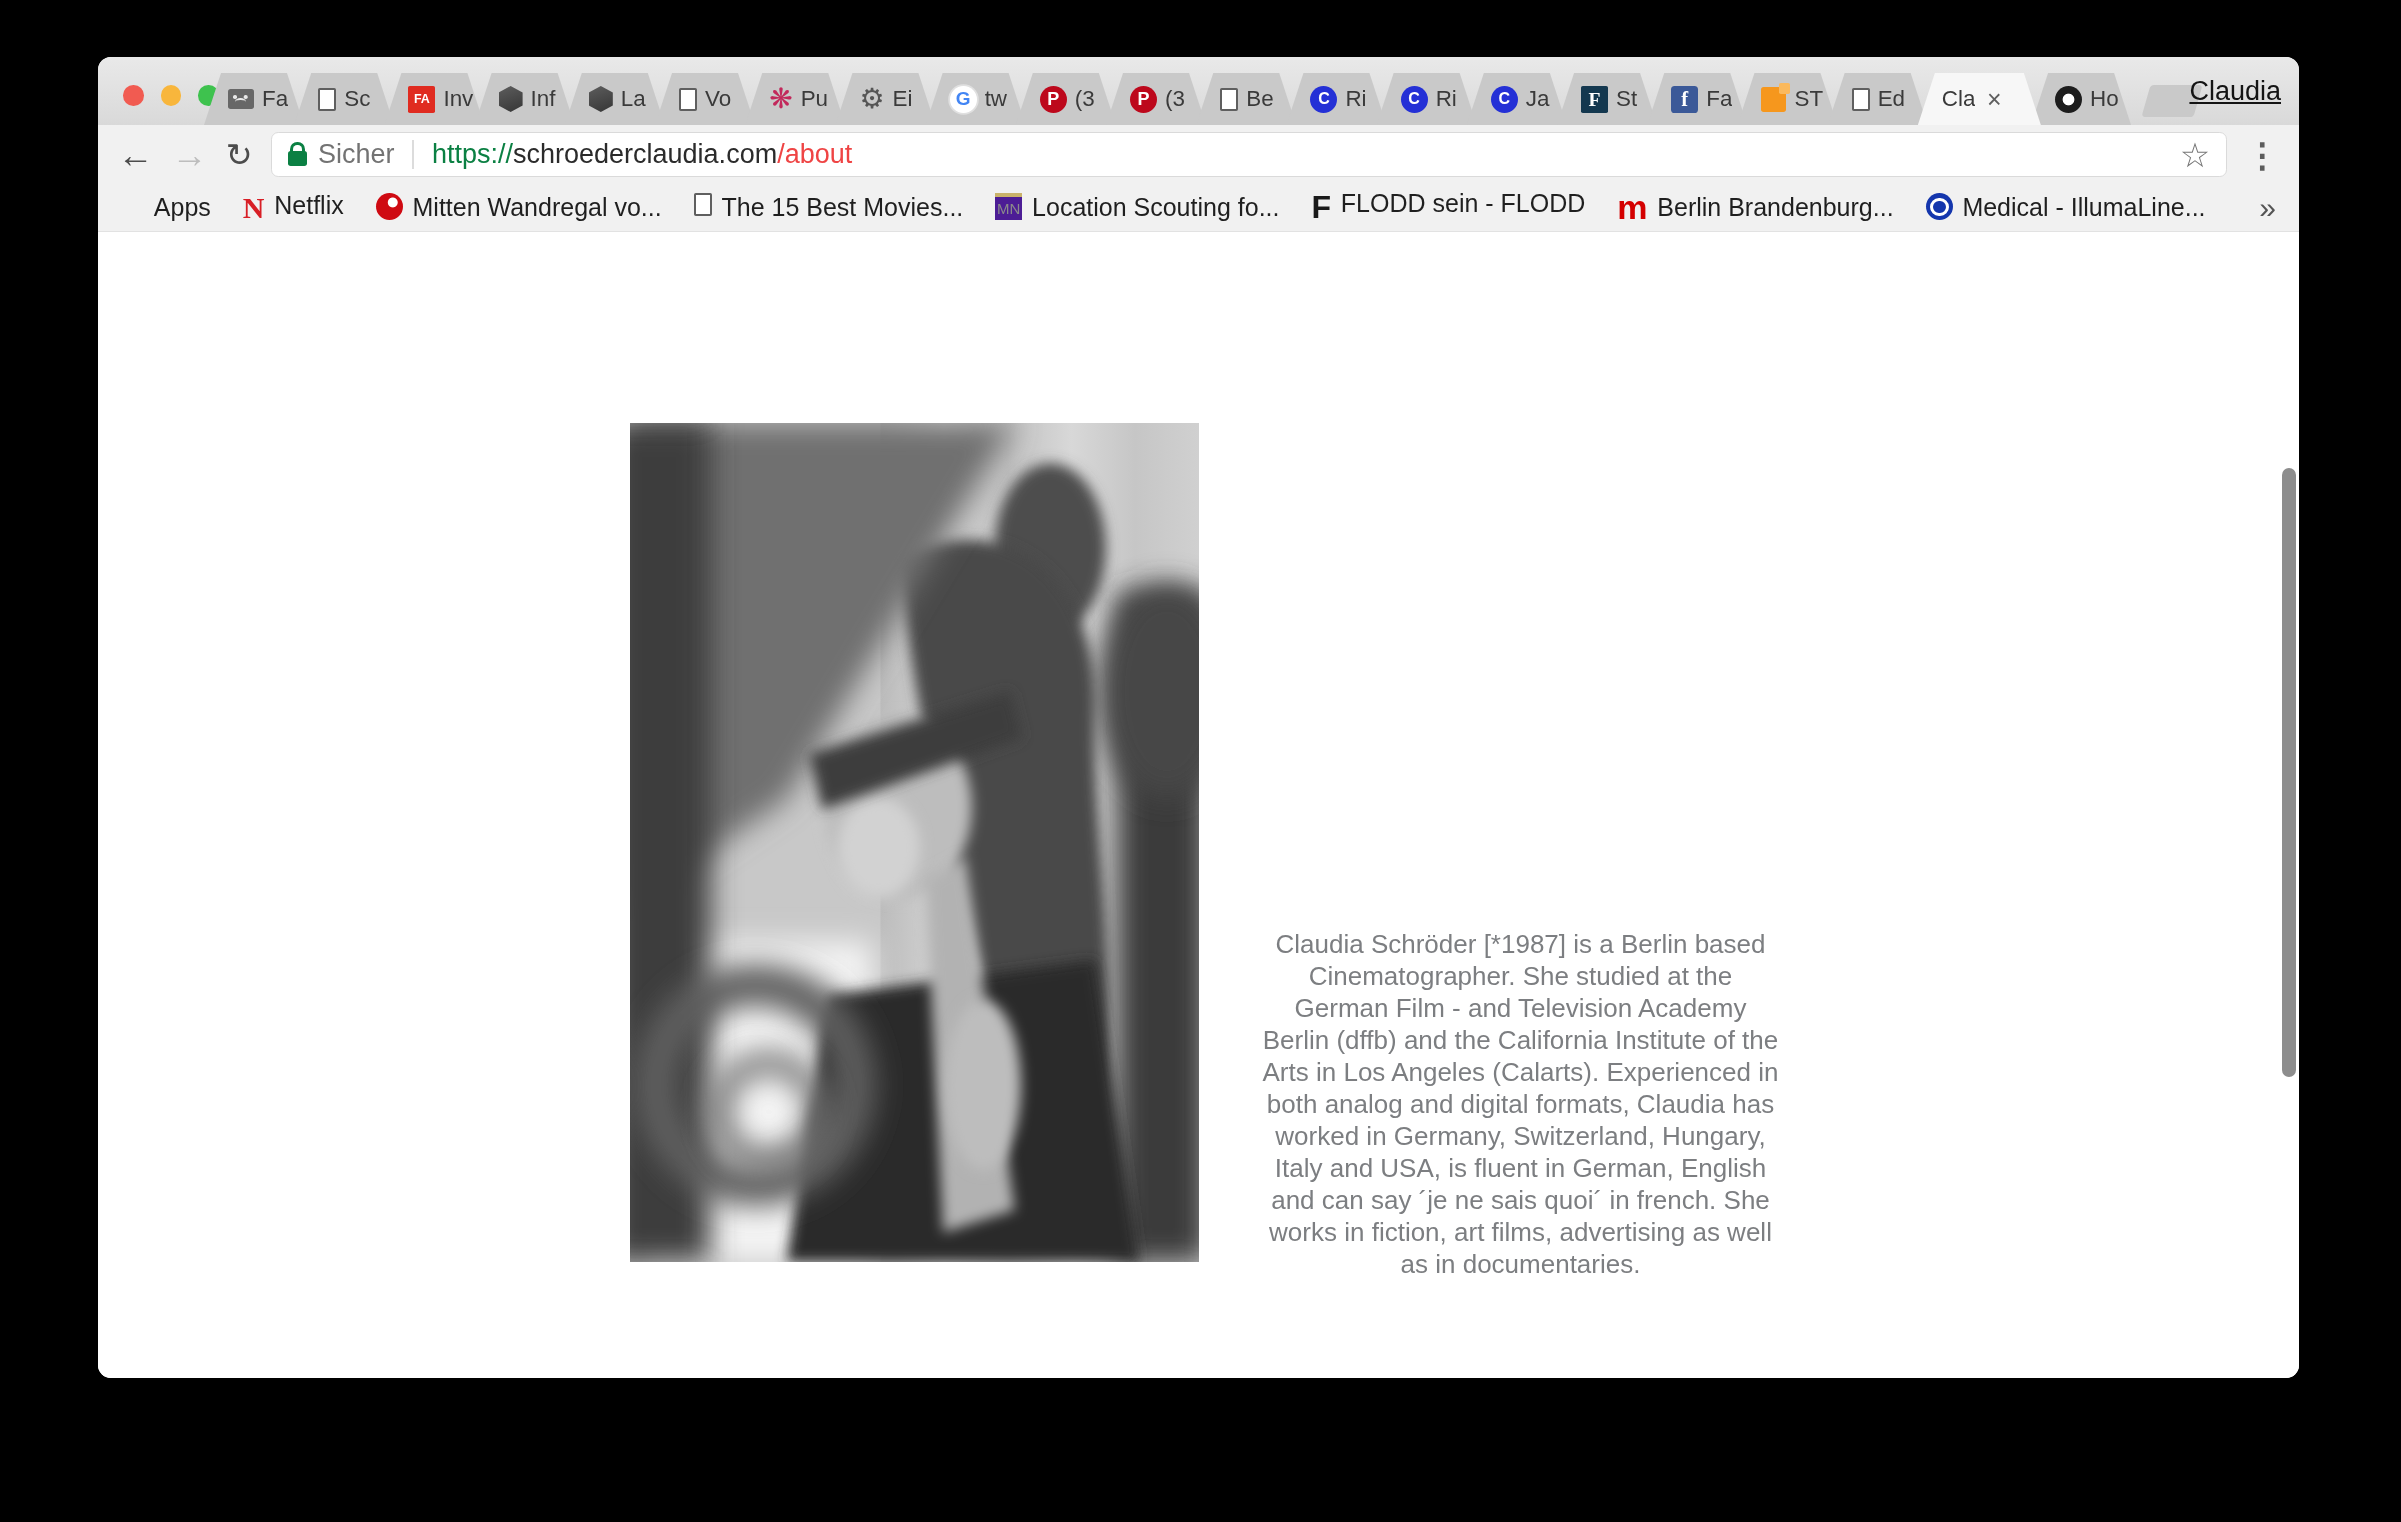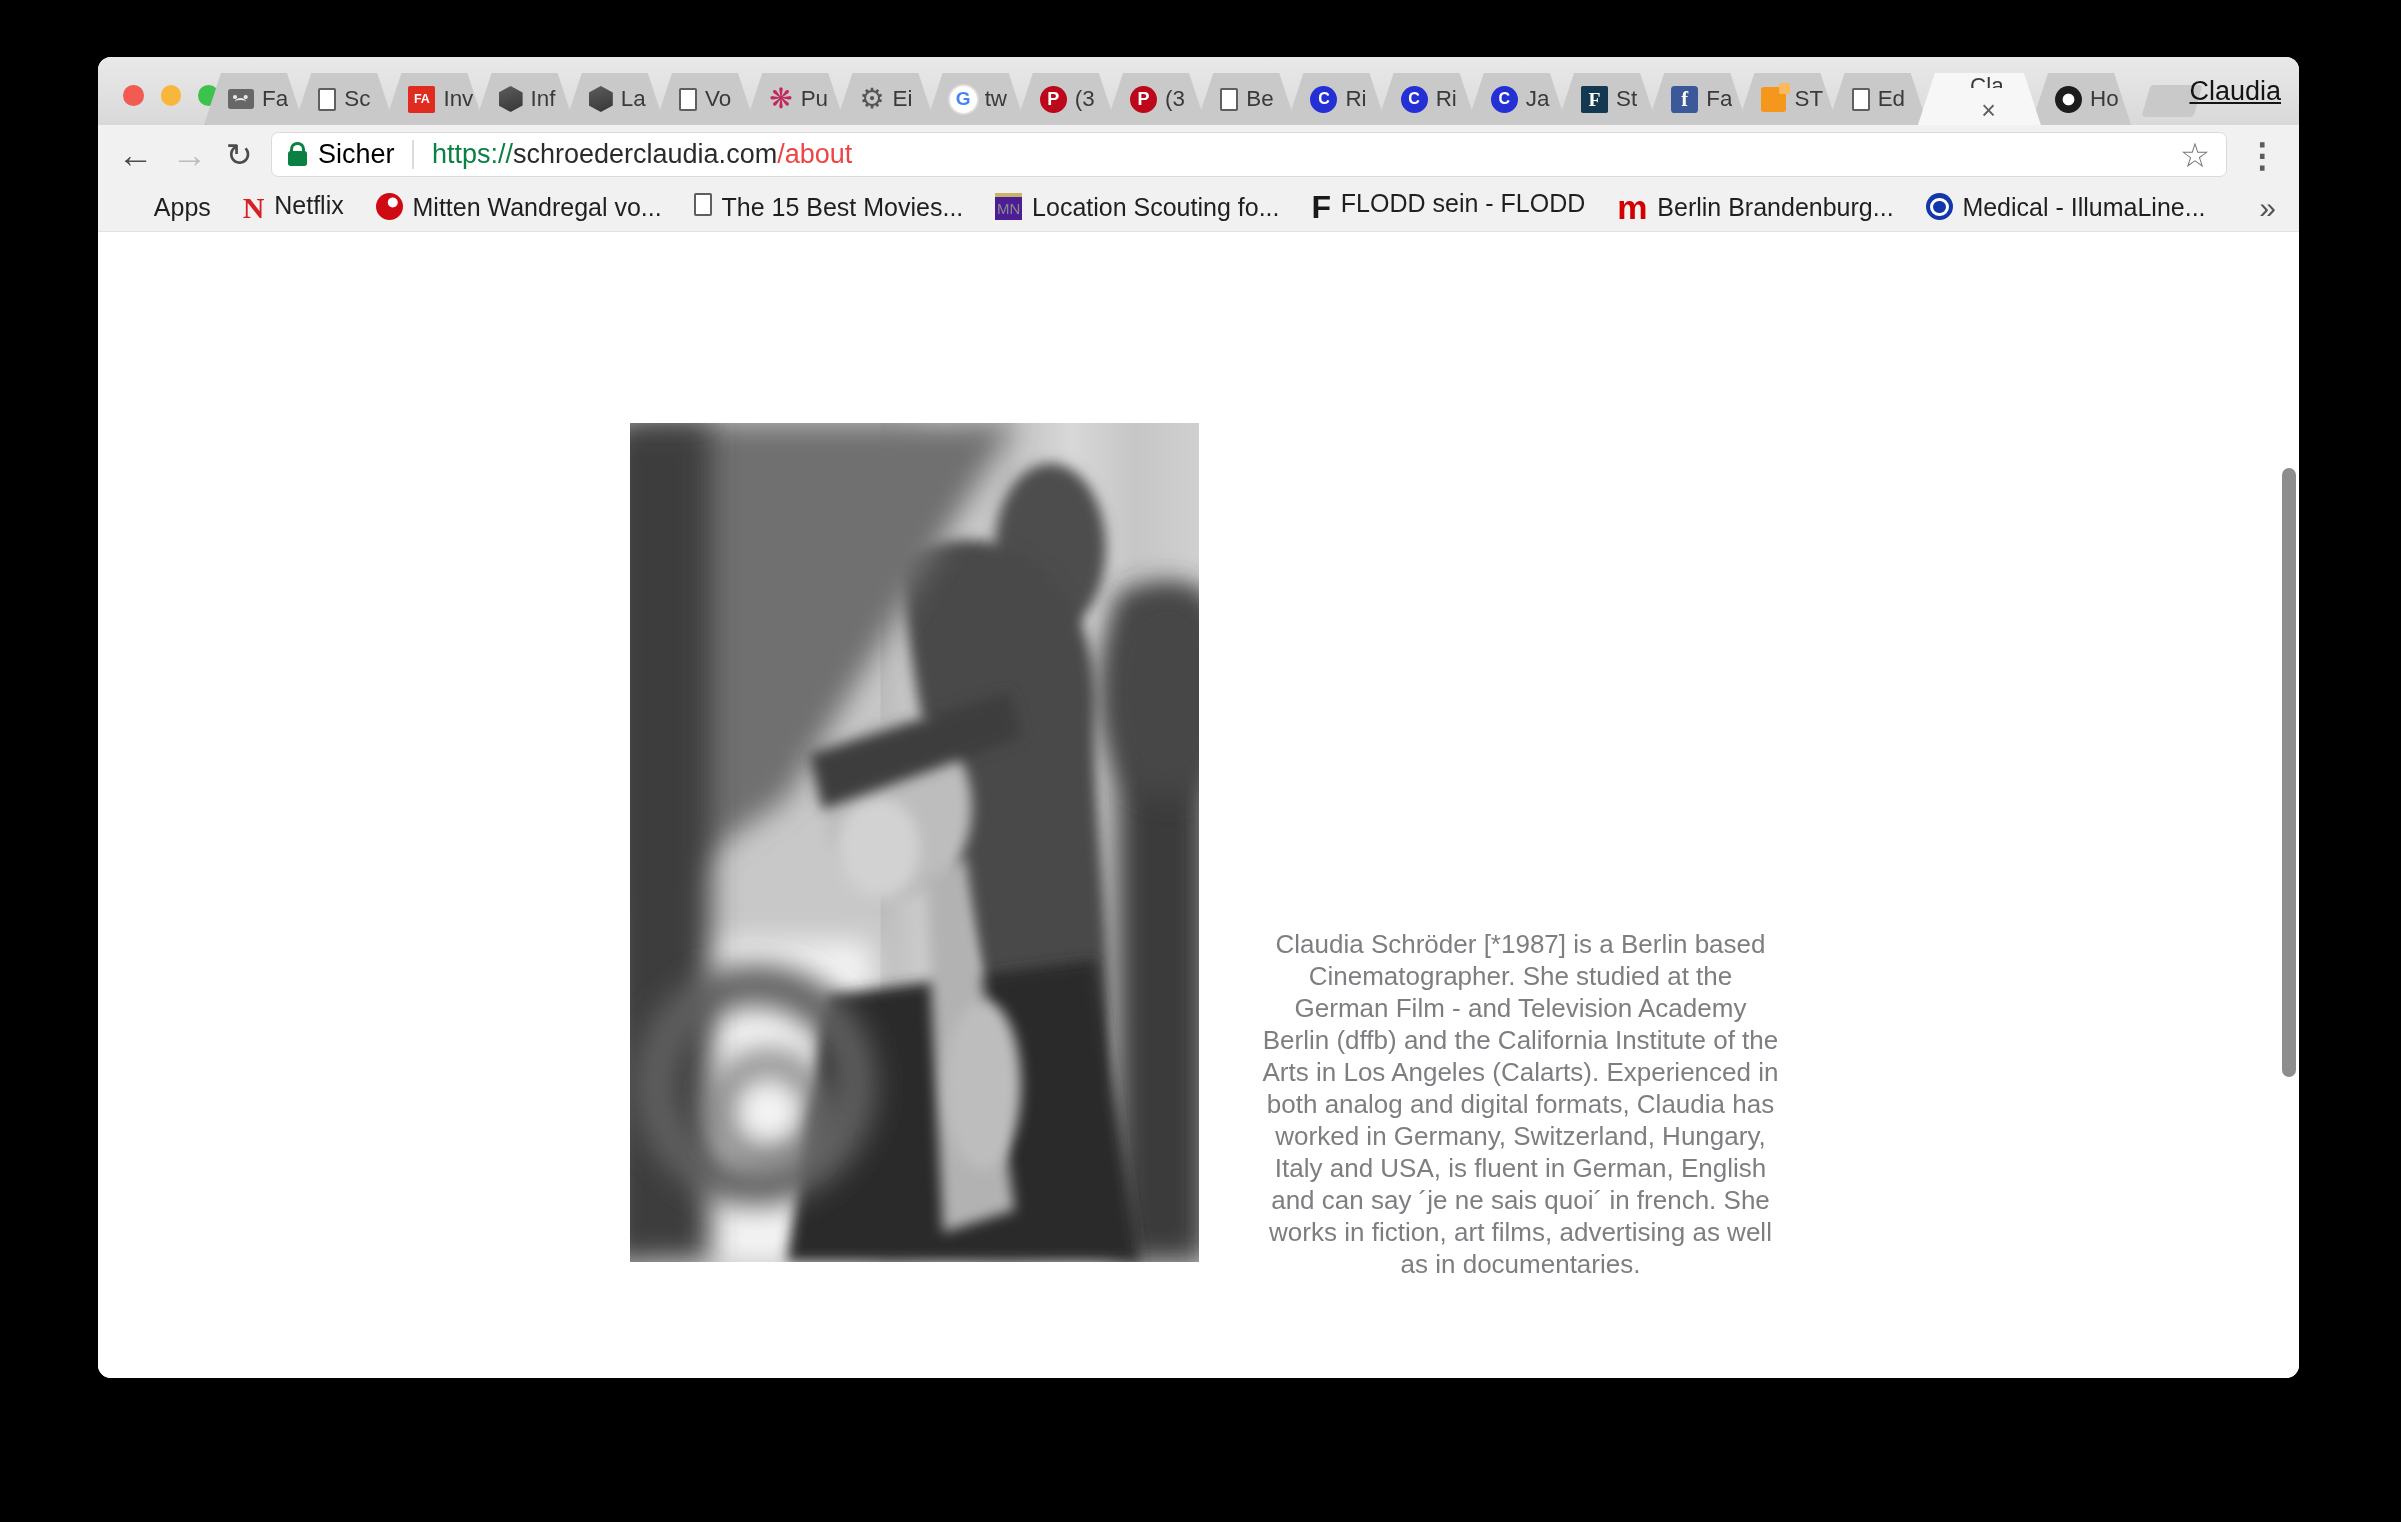--- a/index.html
+++ b/index.html
@@ -15,21 +15,21 @@
   .light.red{background:#f15b51;}
   .light.yellow{background:#f8b63c;}
   .light.green{background:#3ec24e;}
   .profile{position:absolute;right:18px;top:19px;font-size:27px;color:#141414;text-decoration:underline;}
 
   .tabs{position:absolute;left:106px;bottom:0;height:52px;display:flex;align-items:flex-end;}
   .tab{height:52px;width:100px;margin-right:-9.8px;background:#c9c9c9;
        clip-path:polygon(17px 0,calc(100% - 17px) 0,100% 100%,0 100%);
        display:flex;align-items:center;gap:8px;padding:0 9px 0 24px;box-sizing:border-box;
        font-size:22.4px;color:#3a3a3a;white-space:nowrap;overflow:hidden;flex:none;}
-  .tab.active{background:#f7f7f7;width:123px;z-index:6;flex-direction:column;}
+  .tab.active{background:#f7f7f7;width:123px;z-index:6;}
   .tab .tlabel{overflow:hidden;text-overflow:clip;}
   .tab .close{margin-left:3.6px;color:#5f5f5f;font-size:25px;}
   .newtab{width:52px;height:32px;background:#c9c9c9;border-radius:3.6px;transform:skewX(-16deg);
           margin:0 0 8px 25px;flex:none;}
 
   
   .tico{flex:none;display:inline-flex;align-items:center;justify-content:center;}
   .i-sad-folder{width:26px;height:20.6px;background:#676767;border-radius:2.7px;position:relative;}
   .i-sad-folder::before{content:"";position:absolute;left:5.4px;top:6.3px;width:3.6px;height:3.6px;border-radius:50%;
       background:#e8e8e8;box-shadow:10.7px 0 0 #e8e8e8;}
@@ -58,21 +58,21 @@
   
   .toolbar{height:59px;background:#f1f1f1;display:flex;align-items:center;padding:0 19.7px;gap:18px;flex:none;}
   .navbtn{font-size:36px;color:#4c4c4c;line-height:1;flex:none;}
   .navbtn.disabled{color:#bdbdbd;}
   .navbtn.reload{font-size:32px;}
   .urlbar{flex:1;height:45px;background:#fff;border:1.8px solid #dadada;border-radius:7.2px;
           display:flex;align-items:center;padding:0 16px;gap:10.7px;font-size:27px;box-sizing:border-box;}
   .lock{width:19.7px;height:15px;background:#0b8043;border-radius:2.7px;position:relative;margin-top:7.2px;flex:none;}
   .lock::before{content:"";position:absolute;left:2.7px;top:-9px;width:9px;height:9px;
       border:3.6px solid #0b8043;border-bottom:none;border-radius:7.2px 7.2px 0 0;}
-  .sec-label{color:#000000;}
+  .sec-label{color:#737373;}
   .url-divider{width:1.8px;height:29px;background:#dcdcdc;margin:0 7.2px;}
   .scheme{color:#0b8043;}
   .host{color:#2b2b2b;}
   .path{color:#ef4444;}
   .star{margin-left:auto;font-size:34px;color:#757575;line-height:1;}
   .menu-dots{font-size:34px;color:#5c5c5c;font-weight:bold;line-height:1;}
 
   
   .bookmarks{height:47px;background:#f1f1f1;border-bottom:1.8px solid #e2e2e2;display:flex;
              align-items:center;padding:0 23px;gap:32px;font-size:25px;color:#1f1f1f;flex:none;}

